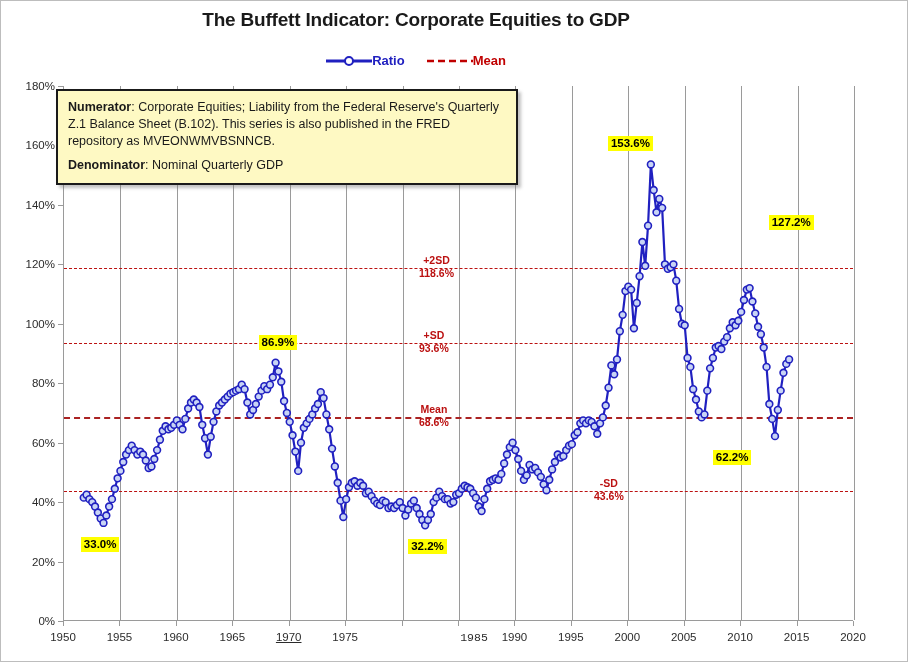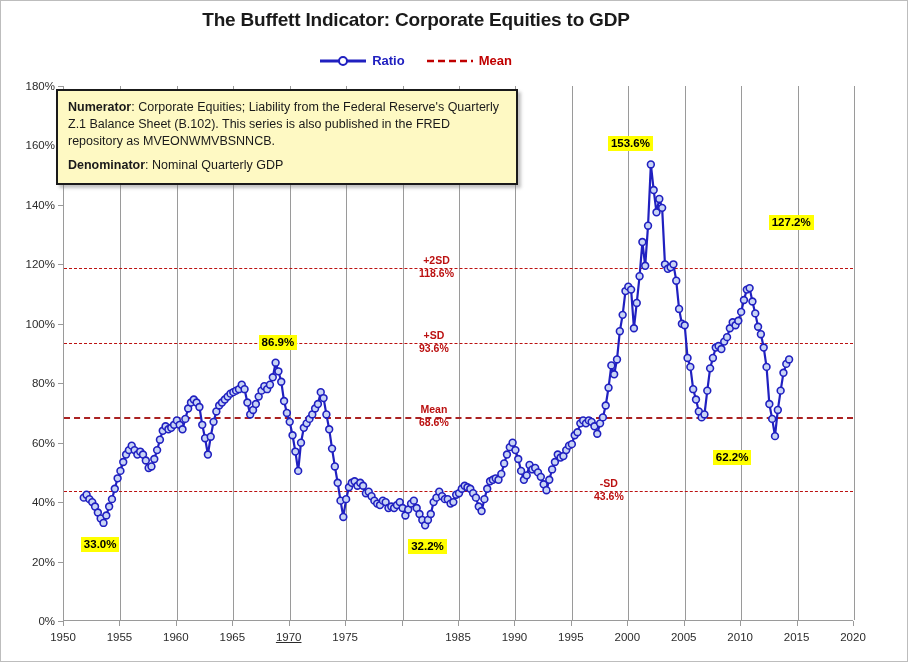--- a/index.html
+++ b/index.html
@@ -52,21 +52,21 @@
     display: flex;
     justify-content: center;
     align-items: center;
     gap: 22px;
     font-size: 13px;
     font-weight: bold;
   }
   .legend-entry {
     display: flex;
     align-items: center;
-    gap: 6px;
+    gap: 0;
   }
   .legend-ratio-label { color: #2020c0; }
   .legend-mean-label { color: #c00000; }
   .legend-swatch { display: block; }
 
   
   #plot {
     position: absolute;
     left: 62px;
     top: 85px;
@@ -527,21 +527,21 @@
       <div class="xlabel-abs" style="left: 149.857px;">1960</div>
       <div class="xtick-mark" style="left: 174.857px;"></div>
       <div class="xlabel-abs" style="left: 206.286px;">1965</div>
       <div class="xtick-mark" style="left: 231.286px;"></div>
       <div class="xlabel-abs" style="left: 262.714px; text-decoration: underline;">1970</div>
       <div class="xtick-mark" style="left: 287.714px;"></div>
       <div class="xlabel-abs" style="left: 319.143px;">1975</div>
       <div class="xtick-mark" style="left: 344.143px;"></div>
       <div class="xlabel-abs" style="left: 375.571px; margin-top: 48px;">1980</div>
       <div class="xtick-mark" style="left: 400.571px;"></div>
-      <div class="xlabel-abs" style="left: 432px;">1985</div>
+      <div class="xlabel-abs" style="left: 448px; font-family: Liberation Mono, monospace;">1985</div>
       <div class="xtick-mark" style="left: 457px;"></div>
       <div class="xlabel-abs" style="left: 488.429px;">1990</div>
       <div class="xtick-mark" style="left: 513.429px;"></div>
       <div class="xlabel-abs" style="left: 544.857px;">1995</div>
       <div class="xtick-mark" style="left: 569.857px;"></div>
       <div class="xlabel-abs" style="left: 601.286px;">2000</div>
       <div class="xtick-mark" style="left: 626.286px;"></div>
       <div class="xlabel-abs" style="left: 657.714px;">2005</div>
       <div class="xtick-mark" style="left: 682.714px;"></div>
       <div class="xlabel-abs" style="left: 714.143px;">2010</div>

